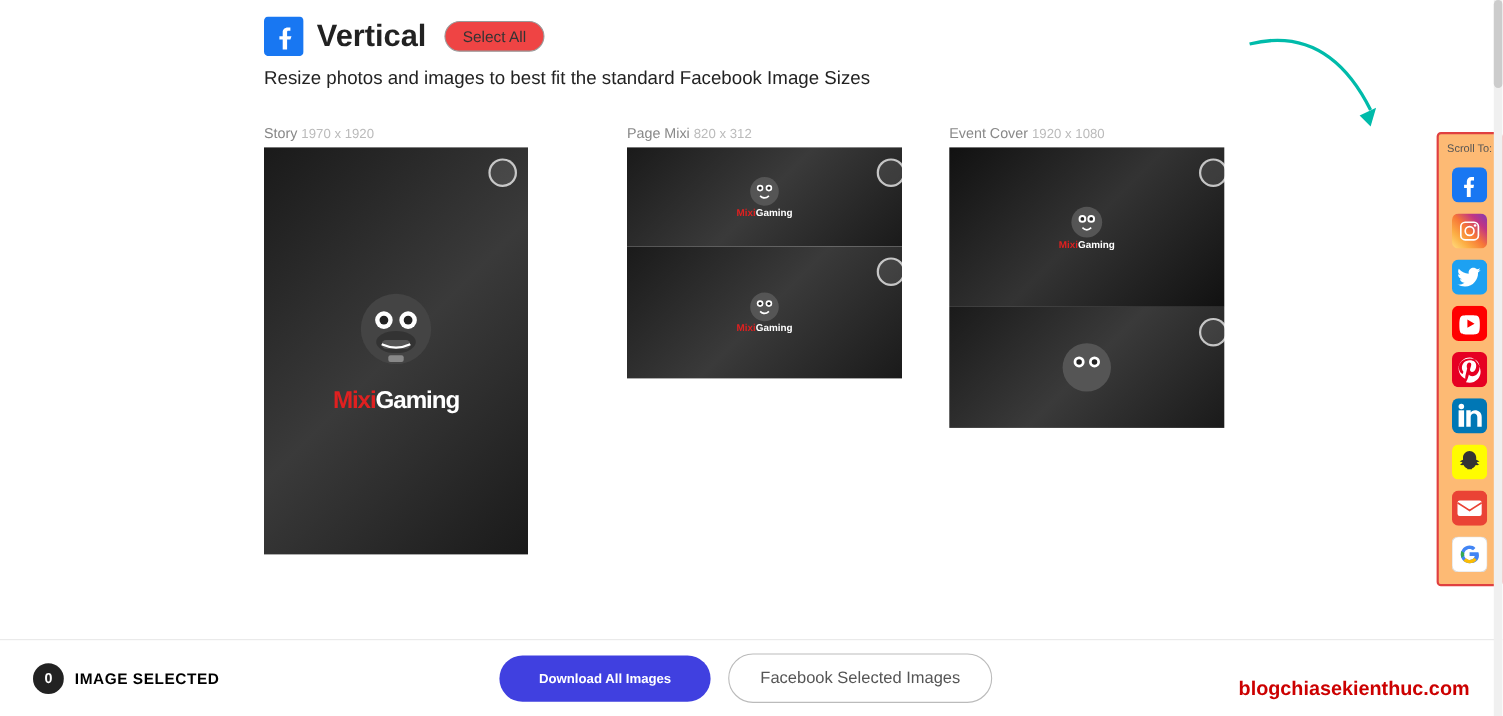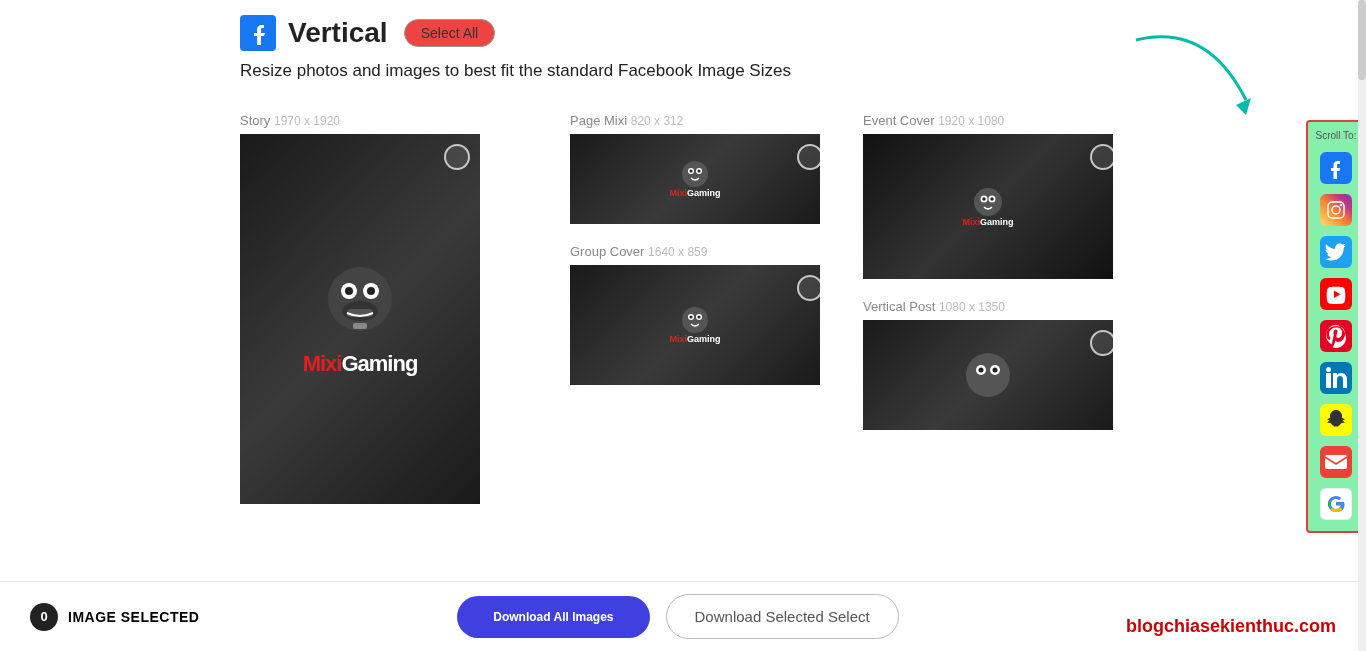--- a/index.html
+++ b/index.html
@@ -159,21 +159,21 @@
     }
 
     
     .scroll-sidebar {
       position: absolute;
       right: 0;
       top: 120px;
       width: 60px;
       border: 2px solid #e04040;
       border-radius: 4px;
-      background: #86efac;
+      background: #fdba74;
       padding: 6px 0;
     }
     .scroll-label {
       text-align: center;
       font-size: 10px;
       color: #555;
       padding: 2px 4px 6px 4px;
       font-weight: 500;
     }
     .scroll-icon {
@@ -365,24 +365,20 @@
               <circle cx="10" cy="11" r="1.5" fill="#222"></circle>
               <circle cx="18" cy="11" r="1.5" fill="#222"></circle>
               <path d="M10 18 Q14 22 18 18" stroke="white" stroke-width="1.5" fill="none"></path>
             </svg>
             <div class="mini-text"><span>Mixi</span>Gaming</div>
           </div>
         </div>
         <div class="check-circle"></div>
       </div>
 
-      <div class="section-label" style="margin-top:20px;">
-        <span>Group Cover</span>
-        <span class="dims"> <span>1640 x 859</span></span>
-      </div>
       <div class="img-wrapper">
         <div class="wide-img-tall">
           <div class="mini-gaming">
             <svg width="28" height="28" viewBox="0 0 28 28">
               <circle cx="14" cy="14" r="13" fill="#555"></circle>
               <circle cx="10" cy="11" r="3" fill="white"></circle>
               <circle cx="18" cy="11" r="3" fill="white"></circle>
               <circle cx="10" cy="11" r="1.5" fill="#222"></circle>
               <circle cx="18" cy="11" r="1.5" fill="#222"></circle>
               <path d="M10 18 Q14 22 18 18" stroke="white" stroke-width="1.5" fill="none"></path>
@@ -409,24 +405,20 @@
               <circle cx="11" cy="12" r="1.7" fill="#222"></circle>
               <circle cx="19" cy="12" r="1.7" fill="#222"></circle>
               <path d="M11 20 Q15 24 19 20" stroke="white" stroke-width="1.5" fill="none"></path>
             </svg>
             <div class="mini-text"><span>Mixi</span>Gaming</div>
           </div>
         </div>
         <div class="check-circle"></div>
       </div>
 
-      <div class="section-label" style="margin-top:20px;">
-        <span>Vertical Post</span>
-        <span class="dims"> <span>1080 x 1350</span></span>
-      </div>
       <div class="img-wrapper">
         <div class="vertical-img">
 
           <svg width="50" height="50" viewBox="0 0 50 50">
             <circle cx="25" cy="25" r="22" fill="#555"></circle>
             <circle cx="18" cy="20" r="5" fill="white"></circle>
             <circle cx="32" cy="20" r="5" fill="white"></circle>
             <circle cx="18" cy="20" r="2.5" fill="#222"></circle>
             <circle cx="32" cy="20" r="2.5" fill="#222"></circle>
           </svg>
@@ -529,21 +521,21 @@
 </div>
 
 <div class="bottom-bar">
   <div class="selected-count">
     <div class="count-badge">0</div>
     <span class="selected-label">IMAGE SELECTED</span>
   </div>
 
   <div class="bottom-buttons">
     <button class="download-all-btn">Download All Images</button>
-    <button class="download-selected-btn">Download Selected Select</button>
+    <button class="download-selected-btn">Facebook Selected Images</button>
   </div>
 
   <div class="blog-watermark">
     <span>blogchiasekienthuc.com</span>
   </div>
 </div>
 
 <div class="scrollbar">
   <div class="scrollbar-thumb"></div>
 </div>

